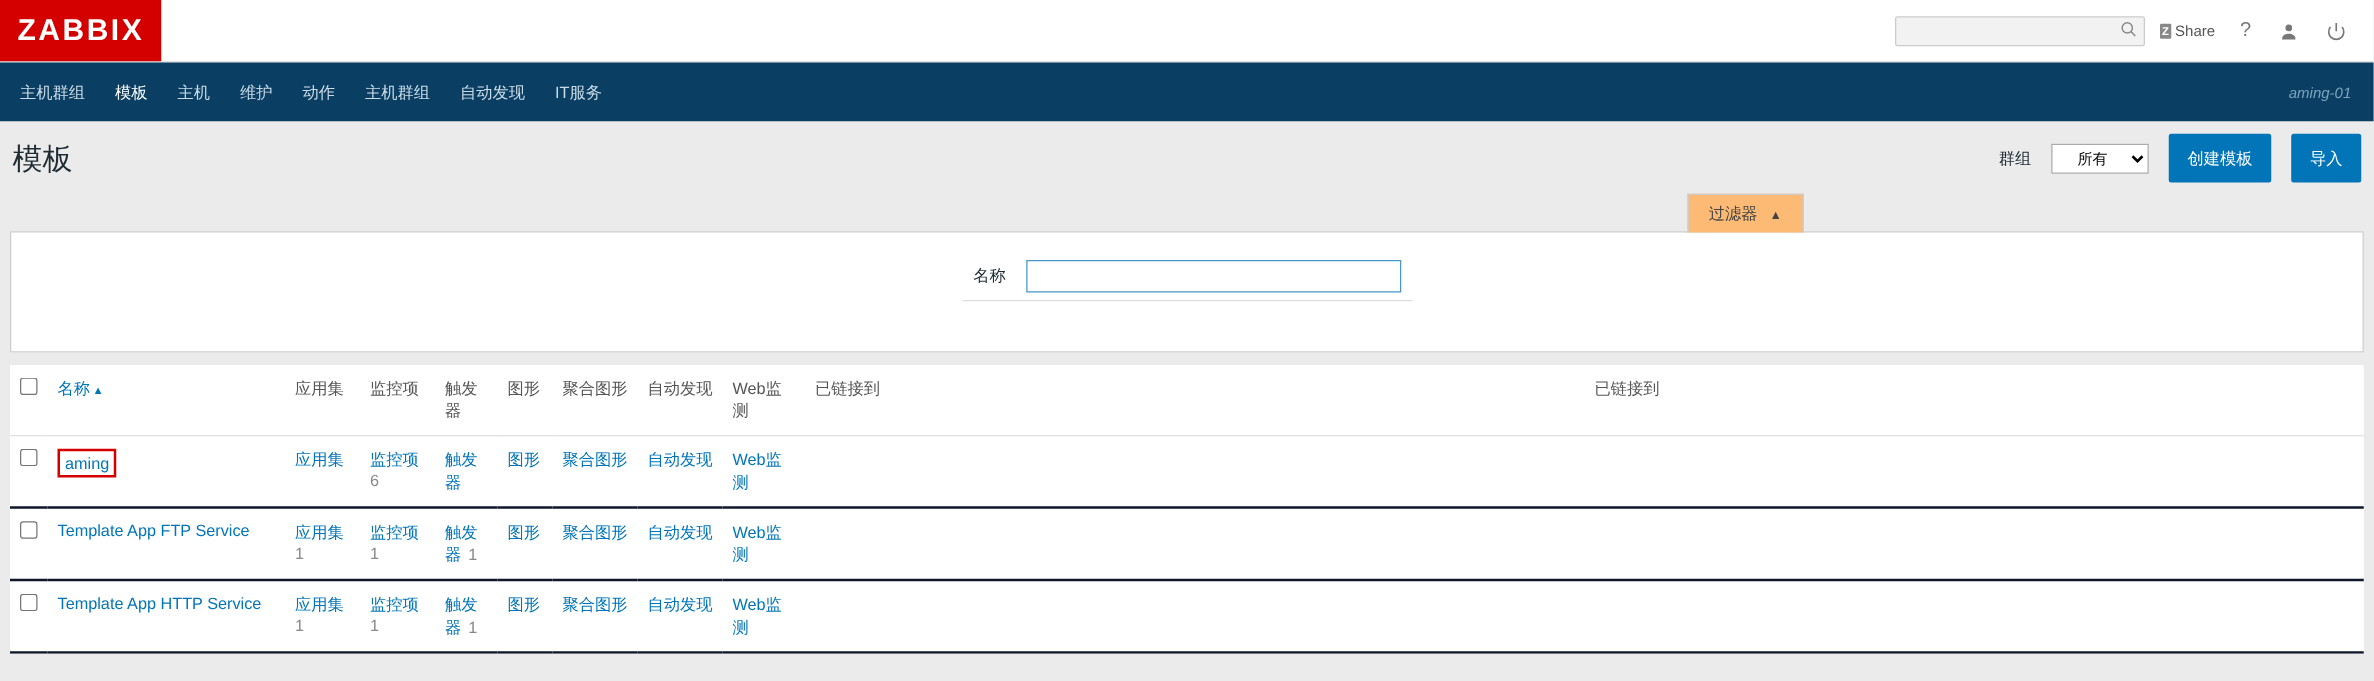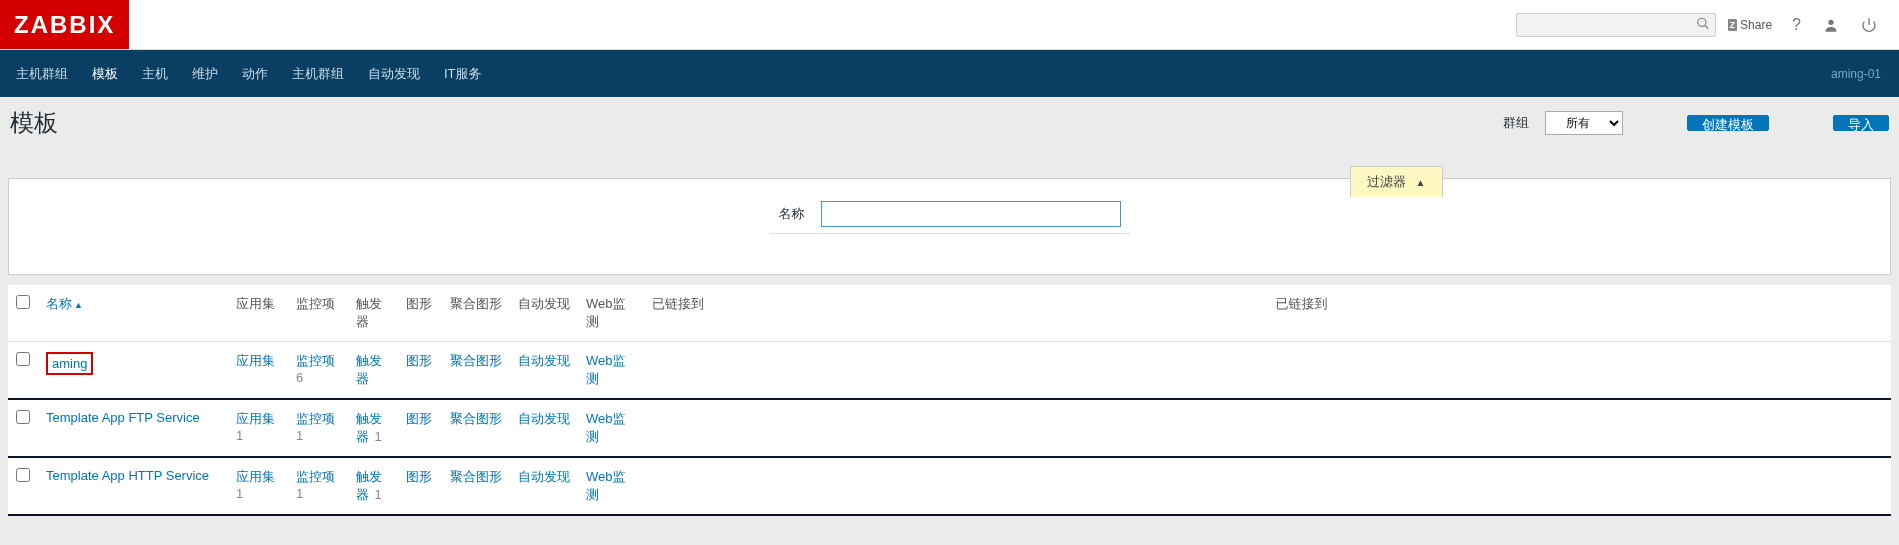--- a/index.html
+++ b/index.html
@@ -18,34 +18,34 @@
   .searchbox .sicon { position: absolute; right: 6px; top: 50%; transform: translateY(-50%); color: #888; }
   .topicon { color: #777; padding: 0 8px; display: flex; align-items: center; font-size: 16px; cursor: pointer; }
   .share-btn { display: flex; align-items: center; font-size: 12px; color: #555; padding: 0 6px; cursor:pointer;}
   .share-btn .z { background:#888; color:#fff; font-size:9px; font-weight:bold; padding:1px 2px; margin-right:3px; border-radius:1px;}
 
   .subbar { background: #0a3e62; height: 47px; display: flex; align-items: center; padding: 0 4px; }
   .subnav { display: flex; align-items: stretch; height: 100%; }
   .subnav a { display: flex; align-items: center; padding: 0 12px; color: #c9dbe7; text-decoration: none; font-size: 13px; }
   .subnav a.active { color: #fff; }
   .subbar-spacer { flex:1; }
-  .subbar-user { color: #7ba4c1; font-size: 12px; padding-right: 14px;}
+  .subbar-user { color: #7ba4c1; font-size: 12px; padding-right: 14px; font-style: italic;}
 
   .page-head { display: flex; align-items: center; padding: 10px 10px 8px 10px; }
   .page-head h1 { font-size: 24px; font-weight: normal; color: #1f2c33; }
   .page-head-spacer { flex:1; }
   .page-head-right { display: flex; align-items: center; gap: 16px; }
   .lbl { font-size: 13px; color: #1f2c33; }
   select { height: 24px; border: 1px solid #aaa; background: #fff; font-size: 12px; padding: 0 16px; min-width: 70px;}
-  .btn { border: 1px solid transparent; padding: 0 14px; height: 16px; font-size: 13px; cursor: pointer; border-radius: 2px; margin-left: 48px;}
+  .btn { border: 1px solid transparent; padding: 0 14px; height: 39px; font-size: 13px; cursor: pointer; border-radius: 2px;}
   .btn-primary { background: #0275b8; color: #fff; border-color: #0275b8;}
   .btn-outline { background: #fff; color: #0275b8; border: 1px solid #0275b8; }
 
   .filter-wrap { padding: 0 8px; position: relative;}
-  .filter-tab { background: #fef9c3; border: 1px solid #ccc; border-bottom: none; display: inline-block; padding: 6px 16px; font-size: 13px; color: #444; position: relative; top: 19px; margin-left: calc(50% - 48px); z-index:2;}
+  .filter-tab { background: #fdba74; border: 1px solid #ccc; border-bottom: none; display: inline-block; padding: 6px 16px; font-size: 13px; color: #444; position: relative; top: 1px; margin-left: calc(50% - 48px); z-index:2;}
   .filter-tab .arrow { font-size: 10px; margin-left: 6px;}
   .filter-body { background: #fff; border: 1px solid #ccc; padding: 22px 10px; text-align: center; }
   .filter-row { display: inline-flex; align-items: center; gap: 10px; margin-bottom: 8px;}
   .filter-row input[type=text] { width: 300px; height: 26px; border: 1px solid #4796c9; padding: 0 6px; }
   .filter-row .lbl { margin-right: 6px;}
   .filter-divider { width: 360px; margin: -2px auto 18px auto; border: none; border-top: 1px solid #ddd;}
   .filter-btns { display: flex; gap: 10px; justify-content: center; }
 
   .table-wrap { padding: 0 8px; margin-top: 10px; }
   table { width: 100%; border-collapse: collapse; background: #fff; }

